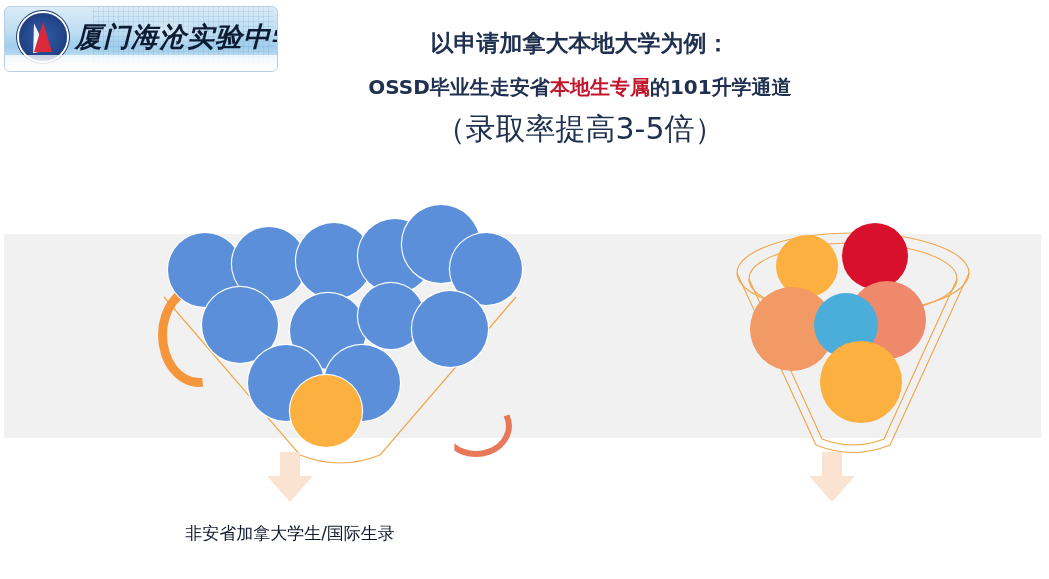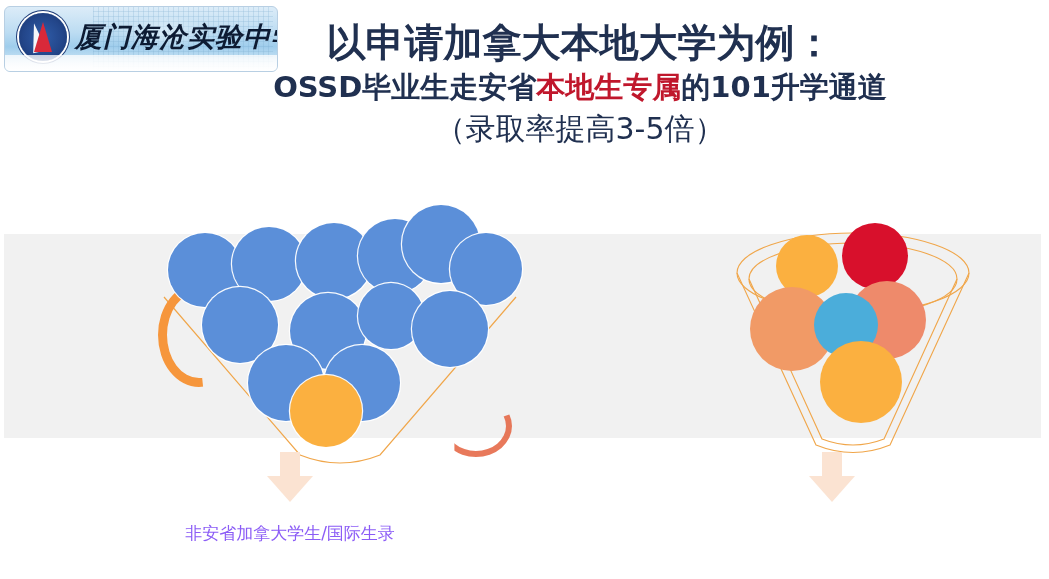--- a/index.html
+++ b/index.html
@@ -32,43 +32,43 @@
   .logo-text{position:absolute;left:70px;top:8px;width:196px;height:44px;
     font-family:"DejaVu Sans","Liberation Sans",sans-serif;
     font-size:27px;font-weight:700;font-style:italic;color:#0d1b33;
     letter-spacing:1px;line-height:44px;white-space:nowrap;}
   .logo-reflect{position:absolute;left:0;bottom:0;width:100%;height:16px;
     background:linear-gradient(180deg,rgba(255,255,255,.75),rgba(255,255,255,1));}
 
   
   .title{position:absolute;left:180px;top:22px;width:800px;text-align:center;
     font-family:"DejaVu Sans","Liberation Sans",sans-serif;color:#203050;}
-  .title .l1{font-size:39px;font-weight:700;line-height:42px;white-space:nowrap;}
-  .title .l2{font-size:29px;font-weight:700;line-height:42px;white-space:nowrap;margin-top:2px;}
+  .title .l1{font-size:23px;font-weight:700;line-height:42px;white-space:nowrap;}
+  .title .l2{font-size:20px;font-weight:700;line-height:42px;white-space:nowrap;margin-top:2px;}
   .title .l3{font-size:30px;font-weight:400;line-height:40px;white-space:nowrap;margin-top:1px;}
   .red{color:#c0172c;}
 
   
   .band{position:absolute;left:4px;top:234px;width:1037px;height:204px;background:#f1f1f1;}
 
   
   .funnel{position:absolute;}
   .funnel svg{display:block;overflow:visible;}
 
   .circle{position:absolute;border-radius:50%;}
 
   
   .arrow{position:absolute;width:46px;height:50px;}
   .arrow .stem{position:absolute;left:13px;top:0;width:20px;height:26px;background:#fbe3d2;}
   .arrow .head{position:absolute;left:0;top:24px;width:0;height:0;
     border-left:23px solid transparent;border-right:23px solid transparent;
     border-top:26px solid #fbe3d2;}
 
   
-  .caption{position:absolute;text-align:center;color:#8b5cf6;
+  .caption{position:absolute;text-align:center;color:#0f172a;
     font-family:"DejaVu Sans","Liberation Sans",sans-serif;
     font-size:17px;line-height:26px;}
 </style>
 </head>
 <body>
 
 <div id="slide">
 
   <div class="logo-box">
     <div class="logo-globe"></div>

